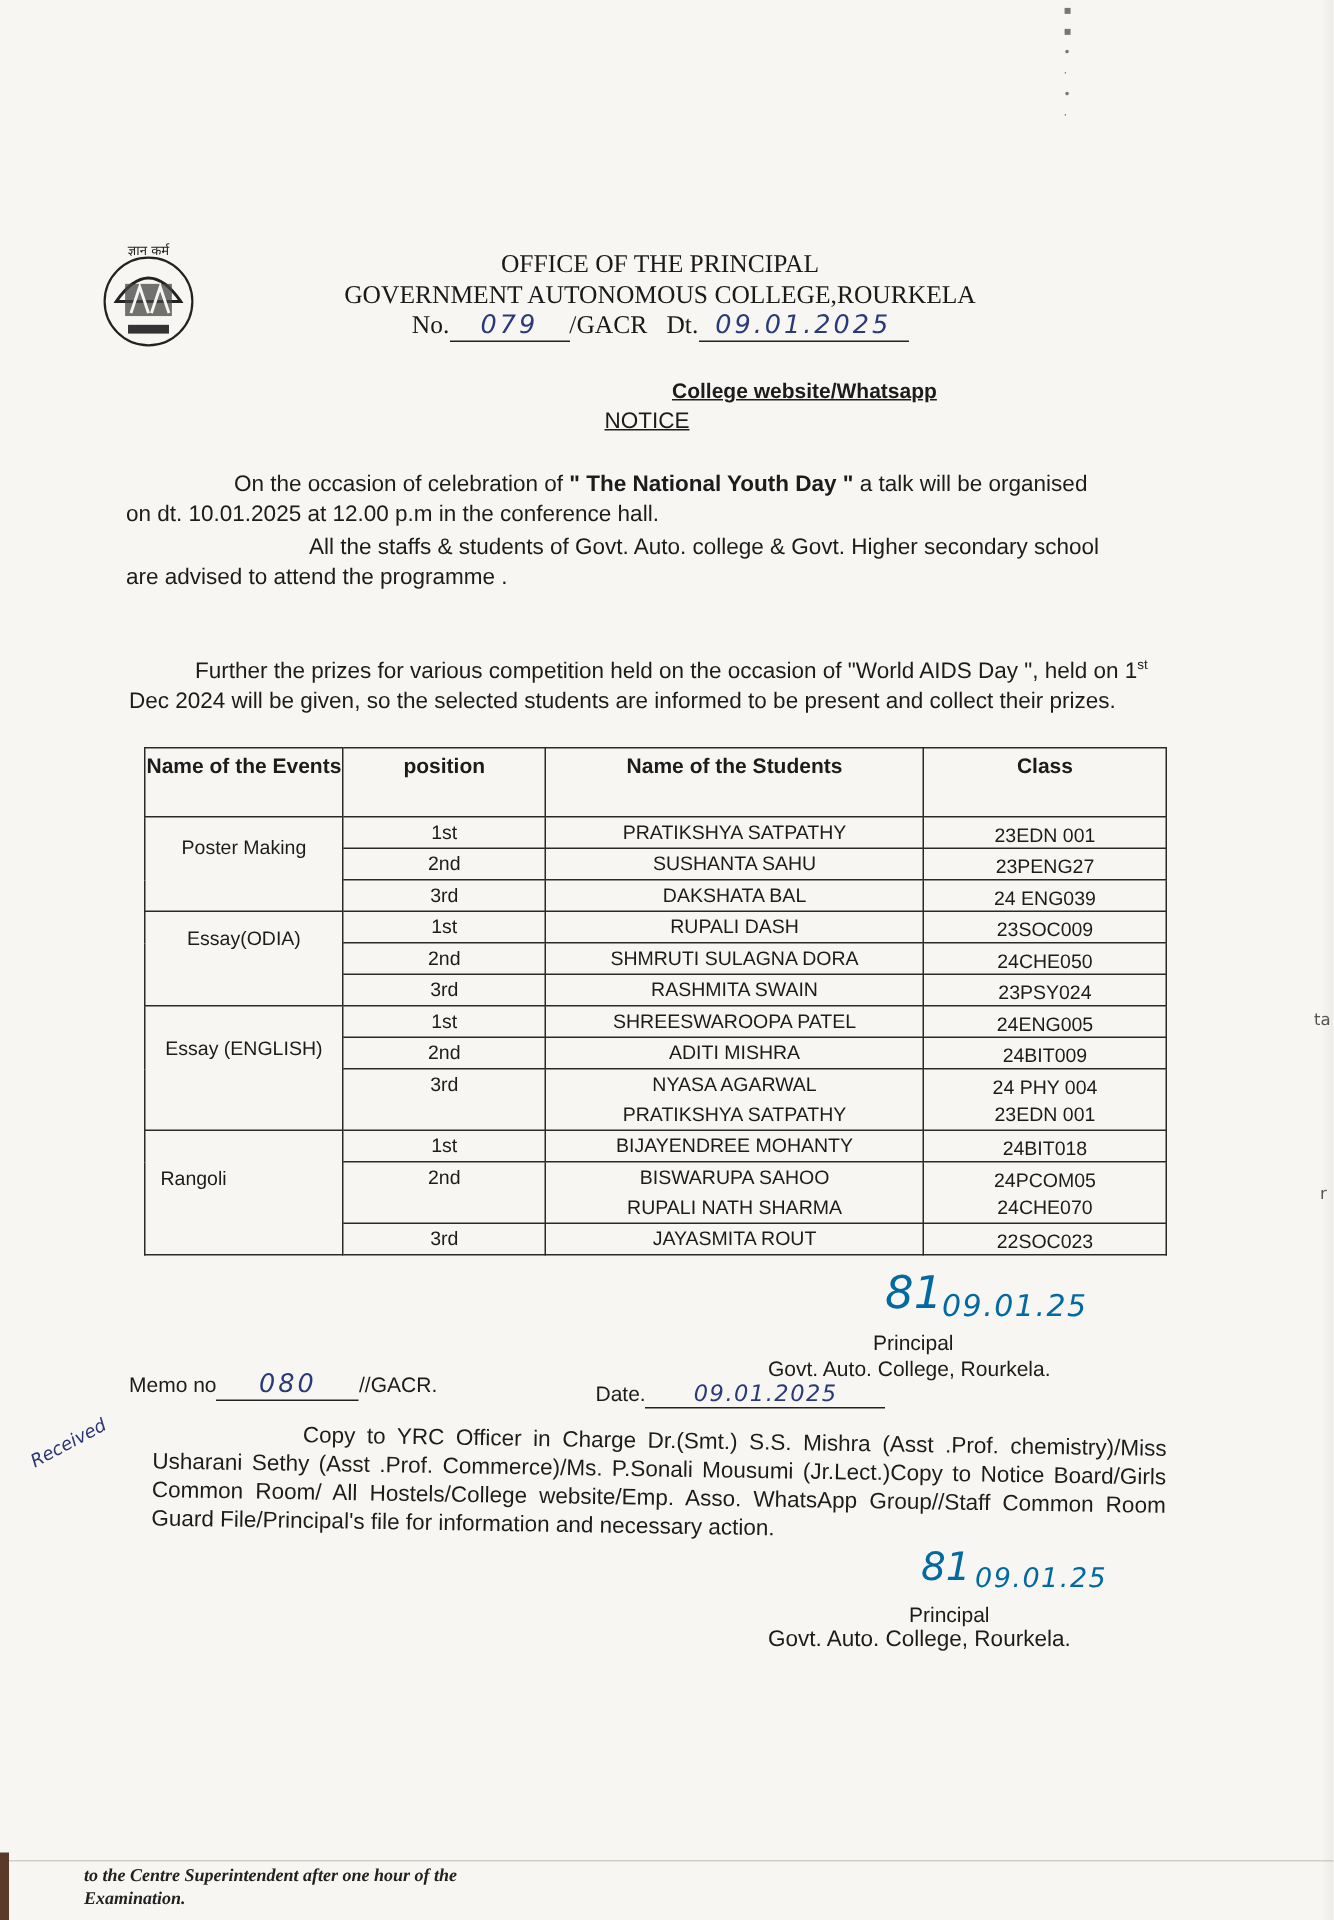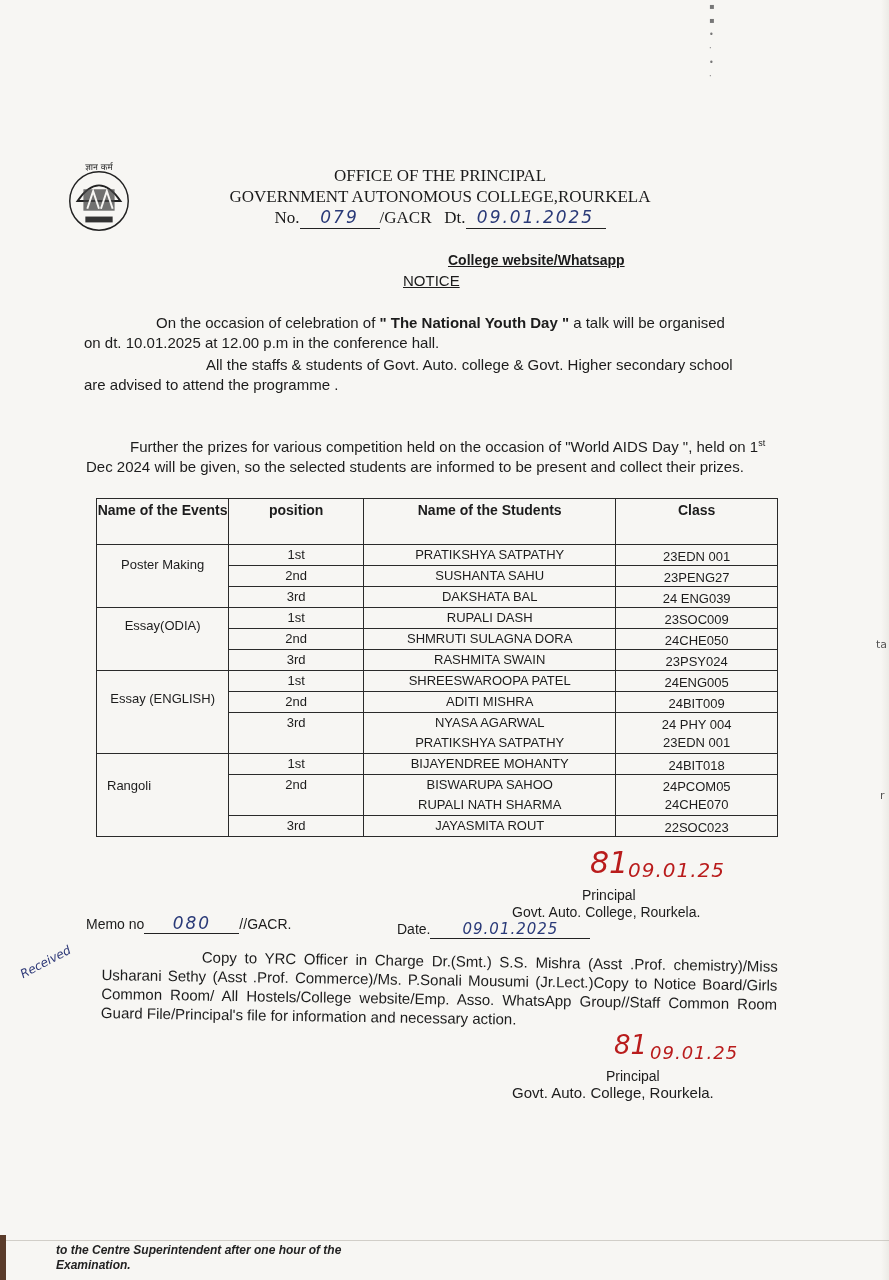--- a/index.html
+++ b/index.html
@@ -39,46 +39,46 @@
   }
   table.prizes th, table.prizes td { border: 1.3px solid #2a2a2a; padding: 0; text-align: center; vertical-align: top; }
   table.prizes th { font-weight: bold; font-size: 14px; height: 42px; padding-top: 3px; }
   .c1 { width: 132px; } .c2 { width: 135px; } .c3 { width: 253px; } .c4 { width: 162px; }
   td.event { vertical-align: middle; text-align: center; border-radius: 25px; }
   td.event.left { text-align: left; padding-left: 10px; vertical-align: top; padding-top: 24px; }
   td.event.top { vertical-align: top; padding-top: 10px; }
   .cell-line { height: 20px; line-height: 20px; }
   .cls-line { height: 20px; line-height: 24px; }
 
-  .sig { position: absolute; font-family: "DejaVu Sans", sans-serif; font-style: italic; color: #b91c1c; }
+  .sig { position: absolute; font-family: "DejaVu Sans", sans-serif; font-style: italic; color: #0369a1; }
   .sig1 { left: 590px; top: 845px; font-size: 30px; }
   .sig1d { left: 628px; top: 858px; font-size: 20px; letter-spacing: 1px; }
   .princ1 { position: absolute; left: 582px; top: 887px; font-size: 14px; font-family: "Liberation Sans", sans-serif; }
   .college1 { position: absolute; left: 512px; top: 904px; font-size: 14px; font-family: "Liberation Sans", sans-serif; }
 
   .memo { position: absolute; left: 86px; top: 913px; font-size: 14px; font-family: "Liberation Sans", sans-serif; }
   .memo .uline { width: 95px; }
   .memo-date { position: absolute; left: 397px; top: 920px; font-size: 14px; font-family: "Liberation Sans", sans-serif; }
 
   .copy { position: absolute; left: 102px; top: 946px; width: 676px; font-family: "Liberation Sans", sans-serif; font-size: 15px; line-height: 19px; text-align: justify; transform: rotate(0.9deg); transform-origin: left top; }
   .copy .first { padding-left: 100px; }
   .initials { position: absolute; left: 18px; top: 955px; font-size: 12px; font-style: italic; color: #2a3575; transform: rotate(-28deg); font-family: "DejaVu Sans", sans-serif; }
   .sig2 { left: 614px; top: 1030px; font-size: 26px; }
   .sig2d { left: 650px; top: 1042px; font-size: 18px; letter-spacing: 1px; }
   .princ2 { position: absolute; left: 606px; top: 1068px; font-size: 14px; font-family: "Liberation Sans", sans-serif; }
   .college2 { position: absolute; left: 512px; top: 1084px; font-size: 15px; font-family: "Liberation Sans", sans-serif; }
 
-  .footer { position: absolute; left: 56px; top: 1243px; font-family: Liberation Sans, sans-serif; font-style: italic; font-weight: bold; font-size: 12px; line-height: 15px; color: #222; }
+  .footer { position: absolute; left: 56px; top: 1243px; font-family: Liberation Serif, serif; font-style: italic; font-weight: bold; font-size: 12px; line-height: 15px; color: #222; }
 </style>
 </head>
 <body>
 
 <div class="right-bleed"></div>
 <div class="bleed-dots">▪<br>▪<br>•<br>·<br>•<br>·</div>
-<span class="bleed-mark" style="left:876px;top:638px;">ta</span>
+<span class="bleed-mark" style="left:876px;top:673px;">ta</span>
 <span class="bleed-mark" style="left:880px;top:789px;">r</span>
 
 <svg class="logo" viewBox="0 0 80 80">
   <circle cx="40" cy="42" r="30" fill="none" stroke="#222" stroke-width="1.5"></circle>
   <path d="M18 42 Q40 10 62 42 Z" fill="none" stroke="#222" stroke-width="2"></path>
   <rect x="24" y="30" width="32" height="22" fill="#444" opacity=".75"></rect>
   <path d="M28 50 L34 32 L40 50 M42 50 L48 32 L54 50" stroke="#f7f6f3" stroke-width="2" fill="none"></path>
   <rect x="26" y="58" width="28" height="6" fill="#333"></rect>
   <text x="40" y="10" font-size="9" text-anchor="middle" fill="#222" font-family="DejaVu Sans, sans-serif">ज्ञान कर्म</text>
 </svg>

